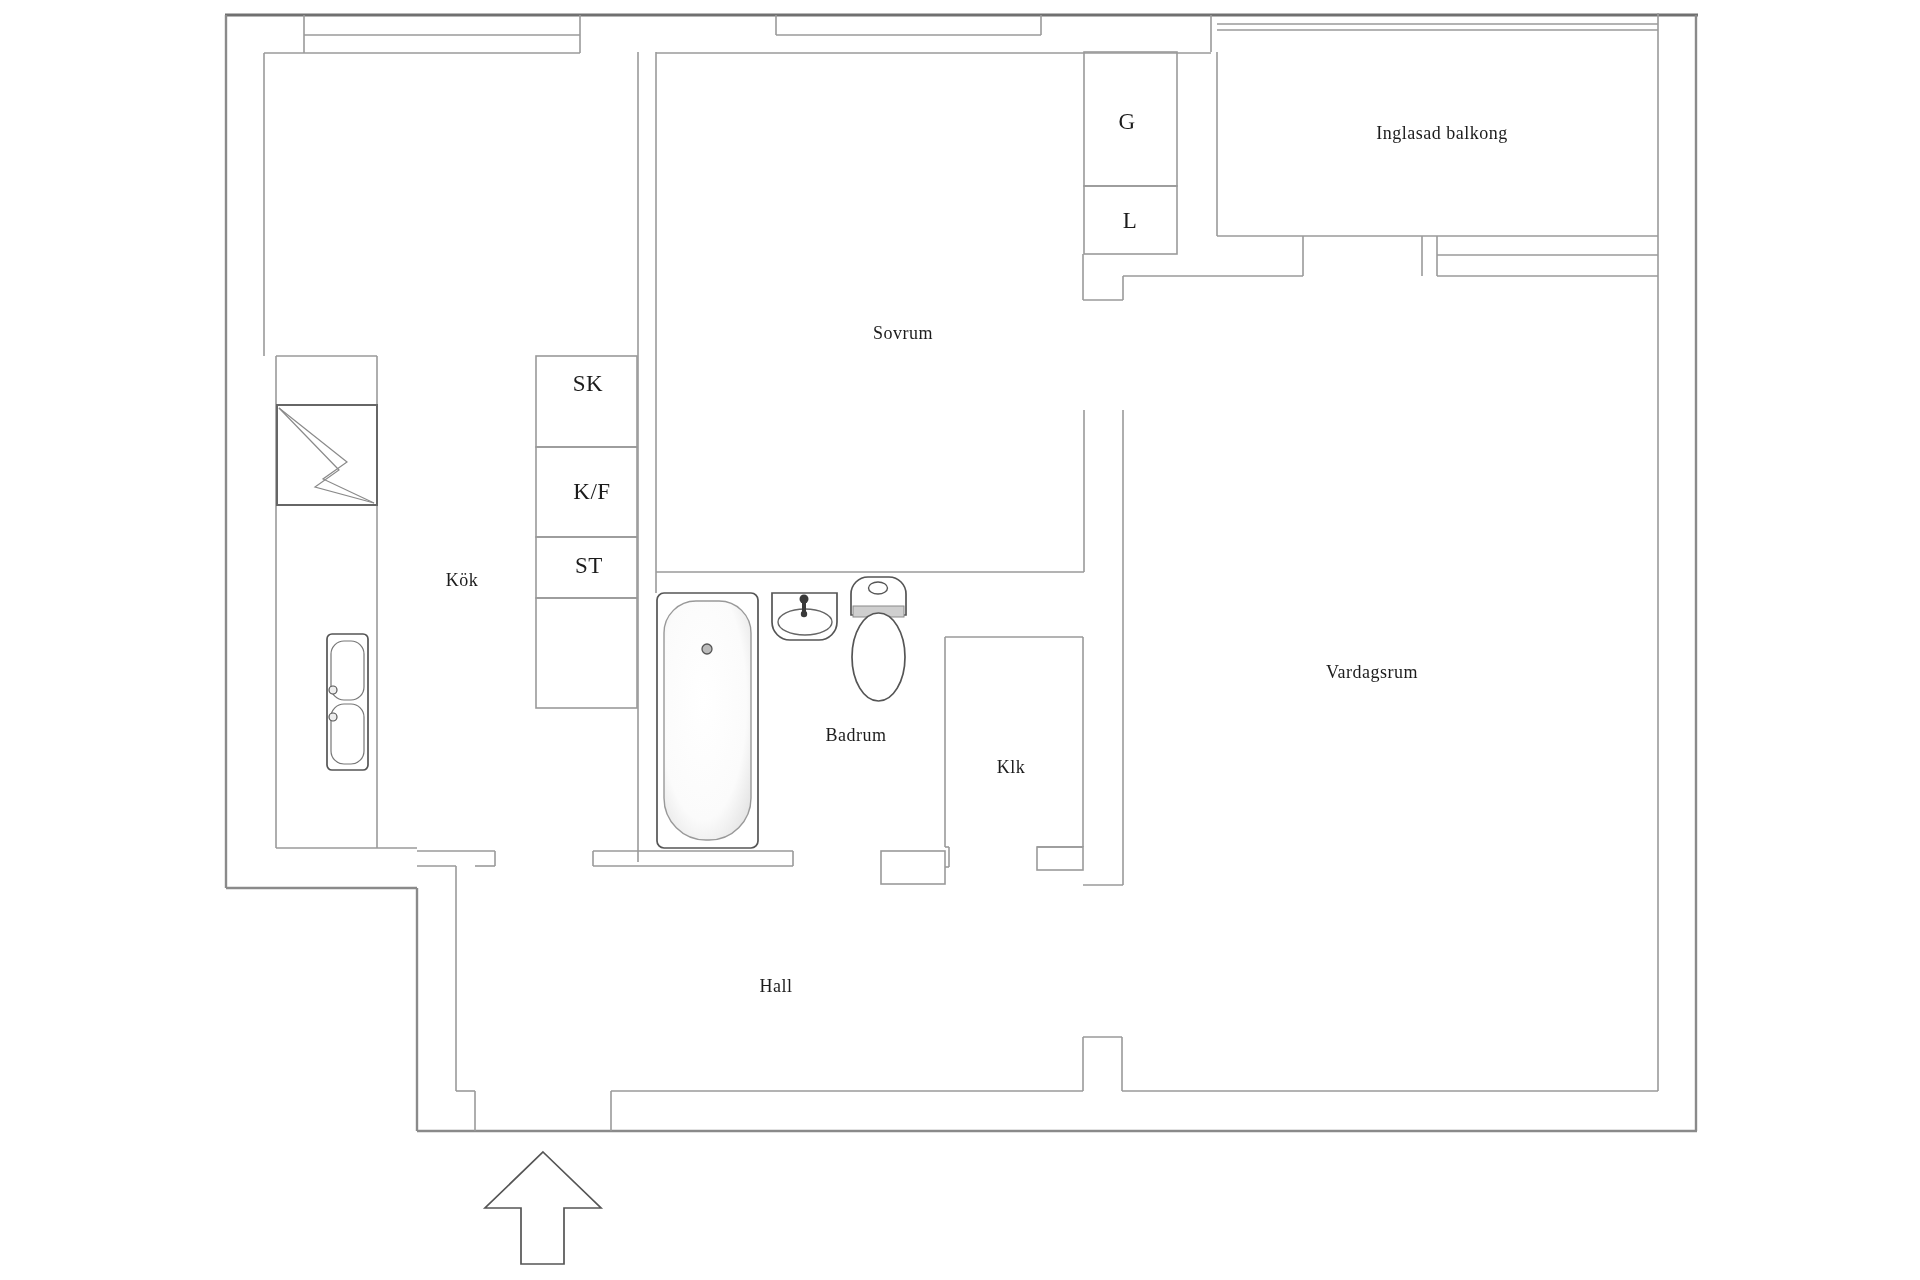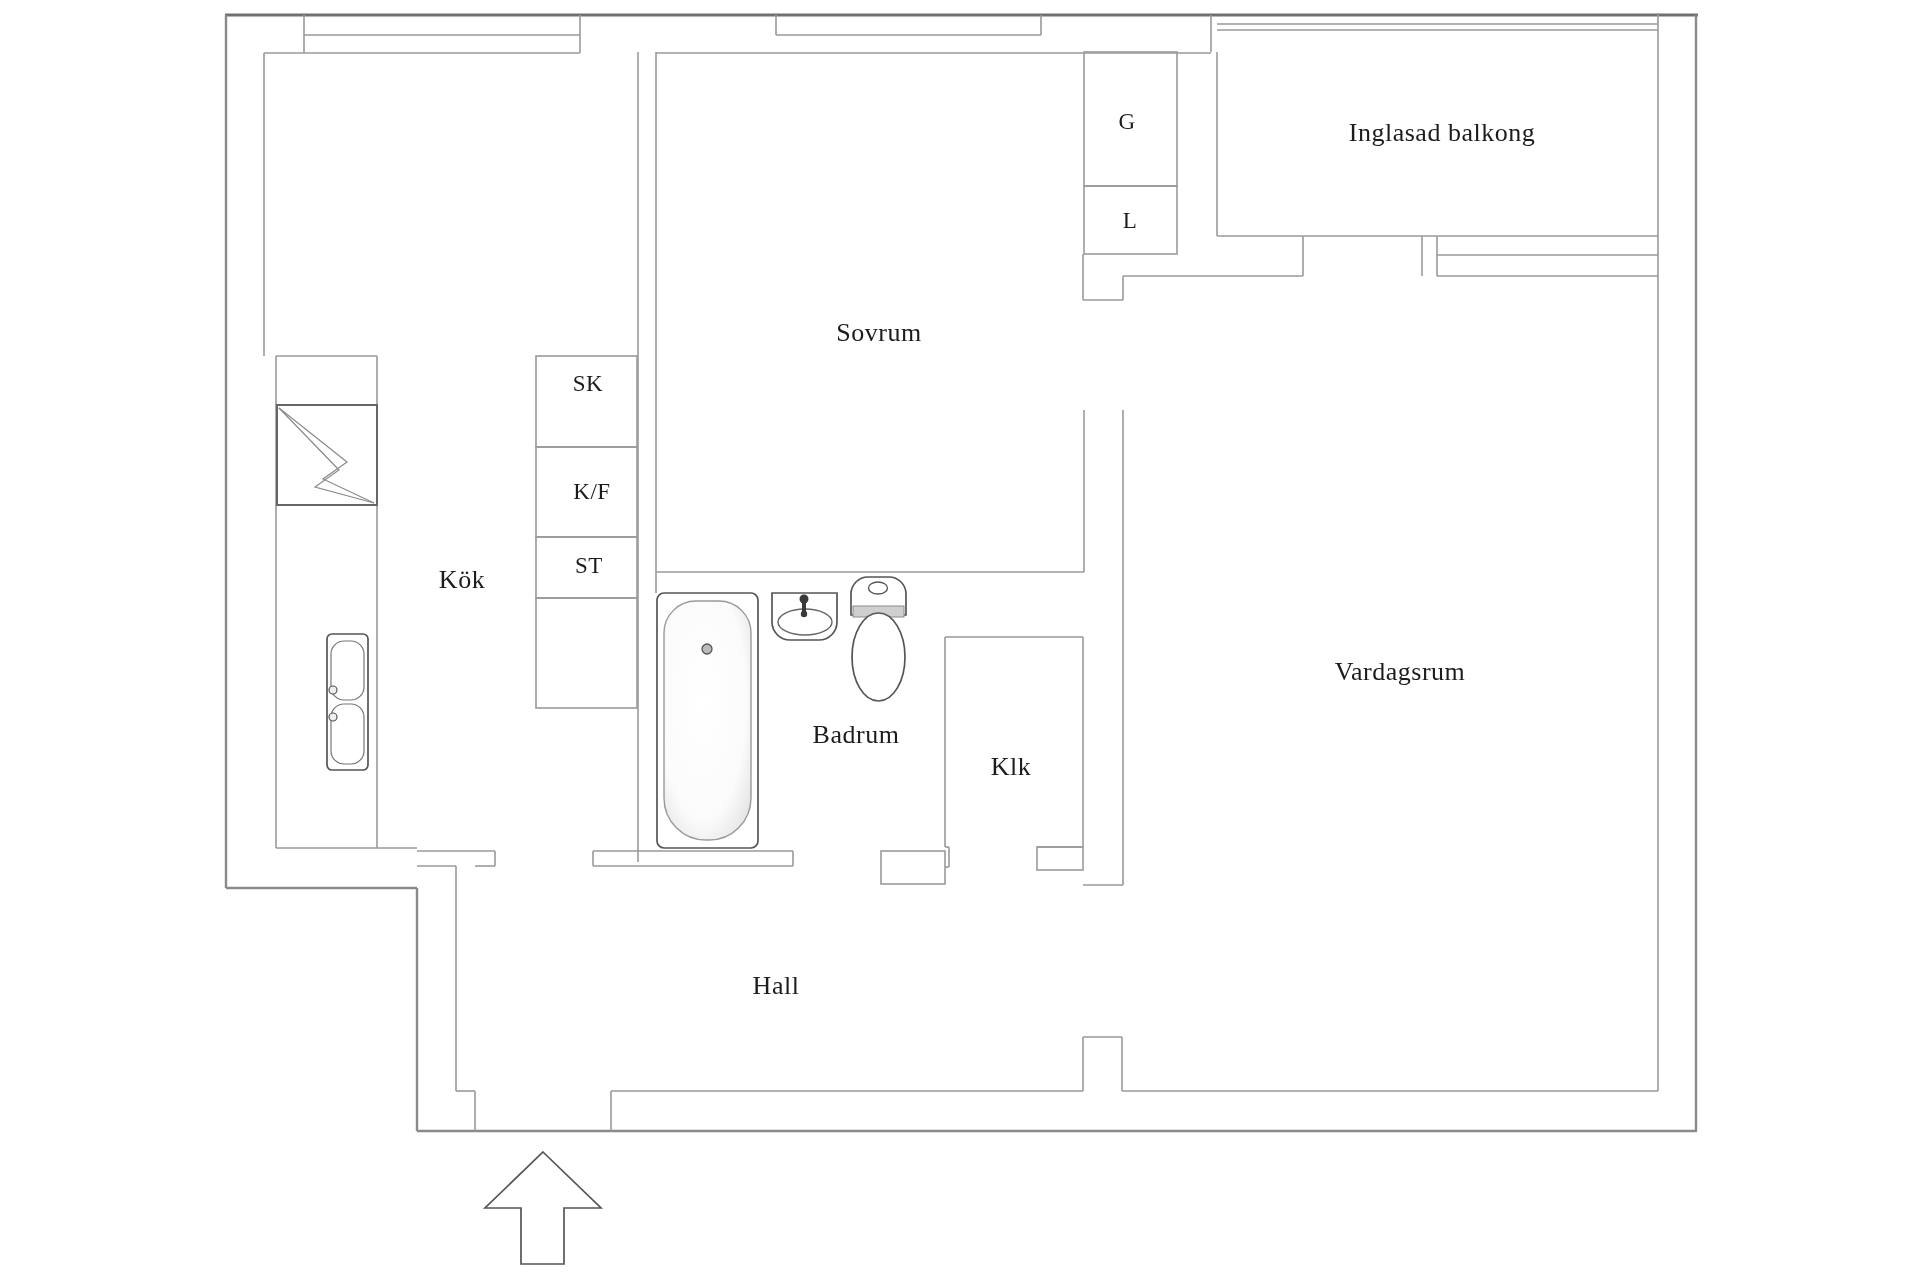--- a/index.html
+++ b/index.html
@@ -8,21 +8,21 @@
     width:1920px;height:1280px;
     background:#ffffff;
     font-family:"Liberation Serif","DejaVu Serif",serif;
     overflow:hidden;
   }
   #plan-svg{position:absolute;left:0;top:0;}
   .room-label{
     position:absolute;
     transform:translate(-50%,-50%);
     color:var(--color-text,#1c1c1c);
-    font-size:26px;
+    font-size:18px;
     white-space:nowrap;
     letter-spacing:.5px;
   }
   .small-label{font-size:23px;}
   
   .w1{stroke:var(--color-wall,#9a9a9a);stroke-width:1.6;fill:none;}
   .w2{stroke:var(--color-outer,#8a8a8a);stroke-width:2.4;fill:none;}
   .w3{stroke:#707070;stroke-width:3.2;fill:none;}
   .fx{stroke:var(--color-fixture,#555555);stroke-width:1.7;fill:#ffffff;}
   .fx-thin{stroke:#8a8a8a;stroke-width:1.2;fill:none;}
@@ -182,24 +182,24 @@
       <ellipse class="fx" cx="878.5" cy="657" rx="26.5" ry="44"></ellipse>
       <ellipse cx="878" cy="588" rx="9.5" ry="6" fill="#ffffff" stroke="#555555" stroke-width="1.4"></ellipse>
     </g>
 
     <g>
       <polygon points="543,1152 601,1208 564,1208 564,1264 521,1264 521,1208 485,1208" fill="#ffffff" stroke="#555555" stroke-width="1.7"></polygon>
     </g>
   </svg>
 
   <div class="room-label" style="left:462px;top:580px">Kök</div>
-  <div class="room-label" style="left:879px;top:333px">Sovrum</div>
+  <div class="room-label" style="left:903px;top:333px">Sovrum</div>
   <div class="room-label" style="left:856px;top:735px">Badrum</div>
   <div class="room-label" style="left:1011px;top:767px">Klk</div>
-  <div class="room-label" style="left:1400px;top:672px">Vardagsrum</div>
+  <div class="room-label" style="left:1372px;top:672px">Vardagsrum</div>
   <div class="room-label" style="left:776px;top:986px">Hall</div>
   <div class="room-label" style="left:1442px;top:133px">Inglasad balkong</div>
 
   <div class="room-label small-label" style="left:1127px;top:122px">G</div>
   <div class="room-label small-label" style="left:1130px;top:221px">L</div>
   <div class="room-label small-label" style="left:588px;top:384px">SK</div>
   <div class="room-label small-label" style="left:592px;top:492px">K/F</div>
   <div class="room-label small-label" style="left:589px;top:566px">ST</div>
 
 </div>

